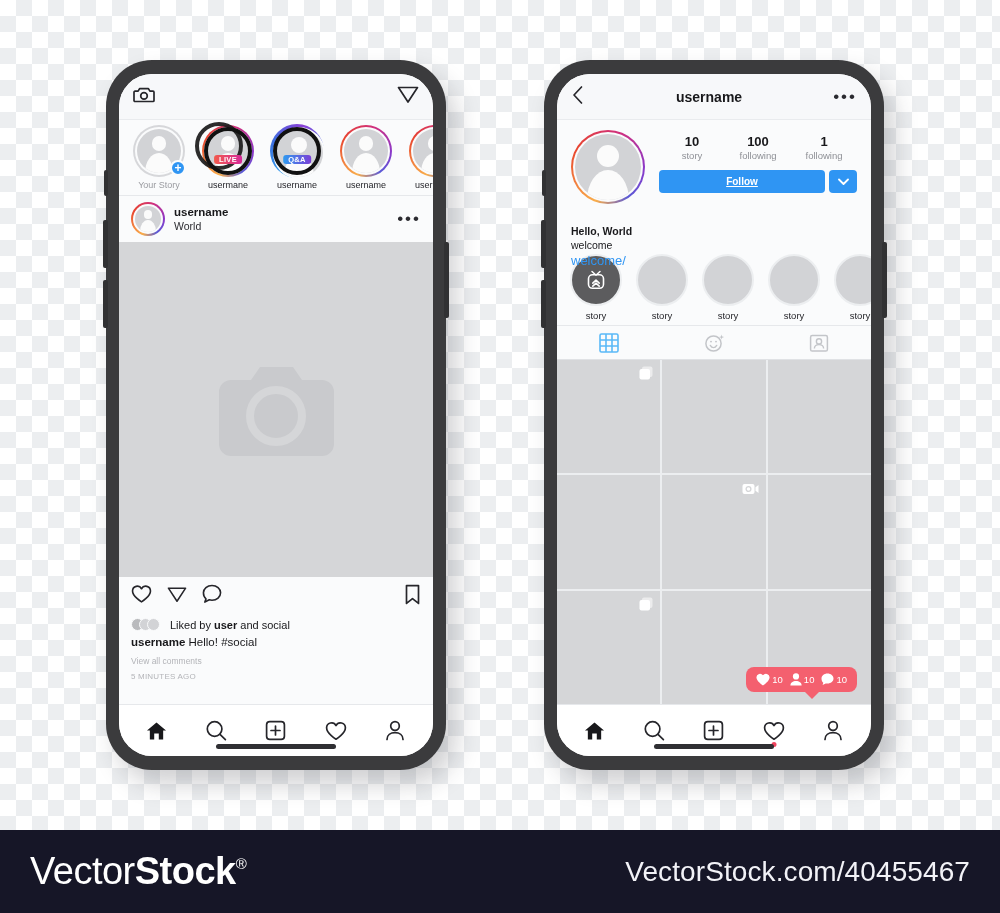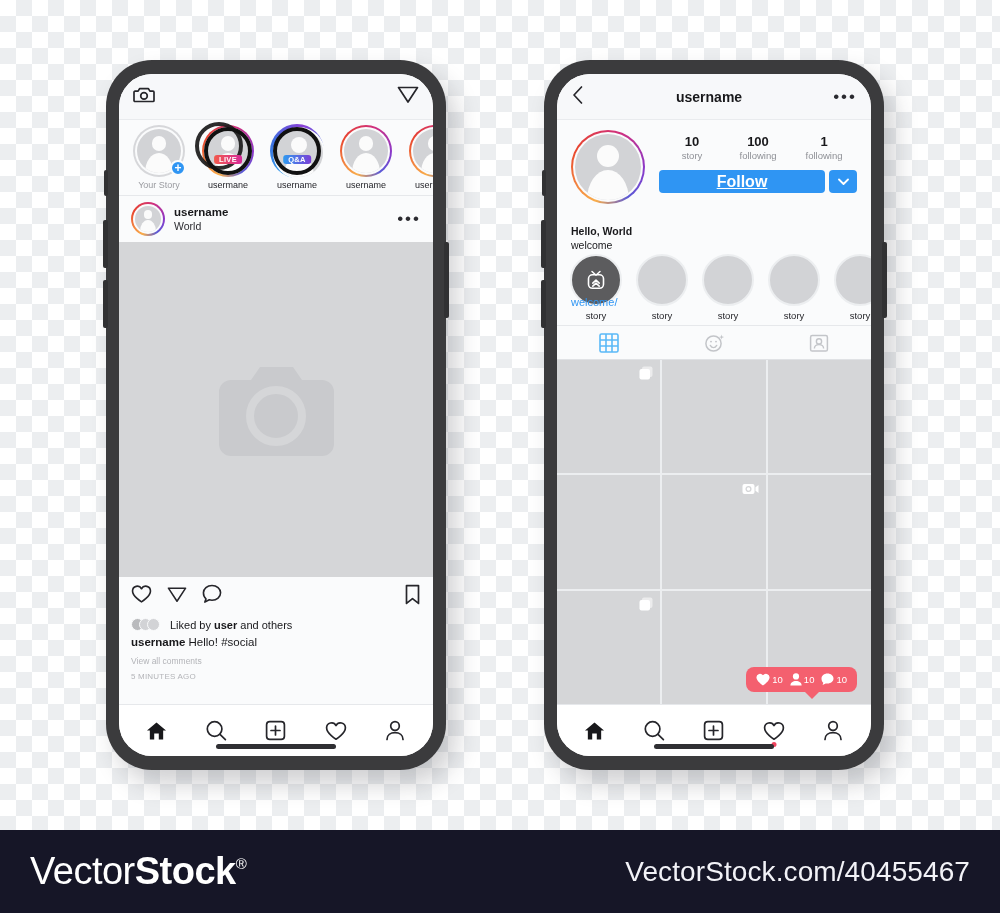--- a/index.html
+++ b/index.html
@@ -135,27 +135,27 @@
   .pf-header { flex: 0 0 130px; background: #fafbfc; padding: 10px 14px 0; display: flex; gap: 14px; }
   .pf-av { position: relative; width: 74px; height: 74px; flex: 0 0 74px; }
   .pf-right { flex: 1; padding-top: 4px; }
   .stats { display: flex; }
   .stat { flex: 1; text-align: center; }
   .stat-num { font-size: 13px; font-weight: 700; color: #18181b; }
   .stat-lbl { font-size: 9.5px; color: #8e9096; margin-top: 1px; }
   .follow-row { display: flex; gap: 4px; margin-top: 9px; }
   .follow-btn {
     flex: 1; height: 23px; background: #2f95f3; border-radius: 4px; color: #fff;
-    font-size: 16px; font-weight: 700; display: flex; align-items: center; justify-content: center; text-decoration: underline;
+    font-size: 10px; font-weight: 700; display: flex; align-items: center; justify-content: center; text-decoration: underline;
   }
   .follow-drop { width: 28px; height: 23px; background: #2f95f3; border-radius: 4px; display:flex; align-items:center; justify-content:center; }
   .bio { position: absolute; left: 14px; top: 150px; line-height: 1.35; }
   .bio-name { font-size: 10.5px; font-weight: 700; color: #18181b; }
   .bio-text { font-size: 10.5px; color: #18181b; }
-  .bio-link { font-size: 11px; color: #2f95f3; margin-top: 43px; }
+  .bio-link { font-size: 13px; color: #2f95f3; }
 
   .highlights { flex: 0 0 76px; background:#fafbfc; display: flex; align-items: center; gap: 12px; padding: 0 12px; overflow: hidden; border-bottom: 1px solid #e6e8eb; }
   .hl { width: 54px; flex: 0 0 54px; text-align: center; }
   .hl-circle { width: 52px; height: 52px; border-radius: 50%; background: #d2d3d6; border: 2px solid #eceef0; margin: 0 auto; }
   .hl-circle.igtv { background: #5c5c5e; display: flex; align-items: center; justify-content: center; }
   .hl-label { font-size: 9.5px; color: #26262b; margin-top: 4px; white-space: nowrap; }
 
   .pf-tabs { flex: 0 0 34px; background:#fafbfc; display: flex; border-bottom: 1px solid #e0e2e5; }
   .pf-tab { flex: 1; display: flex; align-items: center; justify-content: center; }
 
@@ -308,21 +308,21 @@
     </div>
 
     <div class="post-text">
       <div class="likes-row">
         <div class="mini-avs">
             <span></span>
             <span></span>
             <span></span>
           </div>
         <div class="likes-text">
-          <span>Liked by </span><b>user</b><span> and others</span>
+          <span>Liked by </span><b>user</b><span> and social</span>
         </div>
       </div>
       <div class="caption">
         <b>username</b><span> Hello! #social</span>
       </div>
       <div class="view-comments">View all comments</div>
       <div class="timeago">5 MINUTES AGO</div>
     </div>
 
     <div class="bottom-nav">

